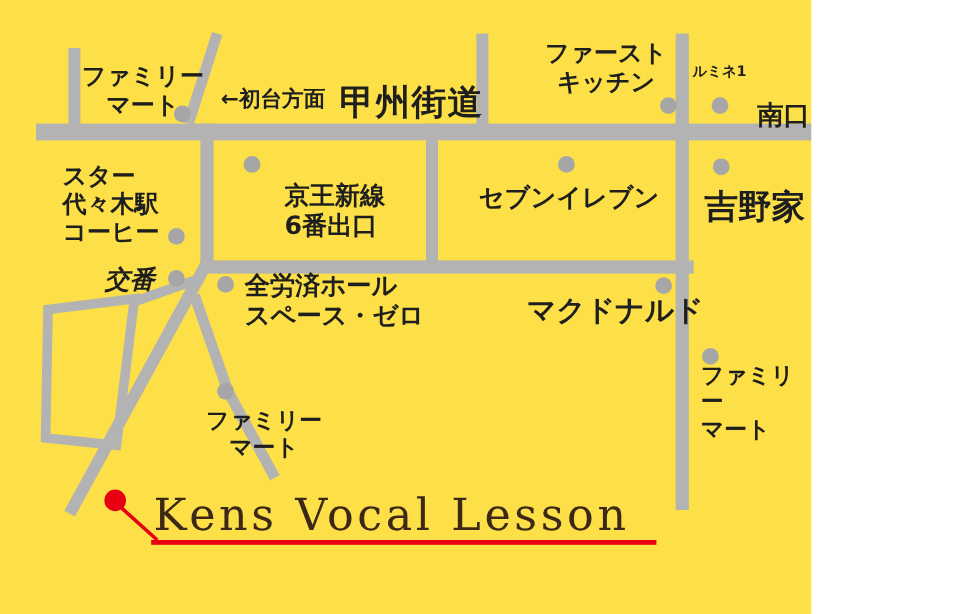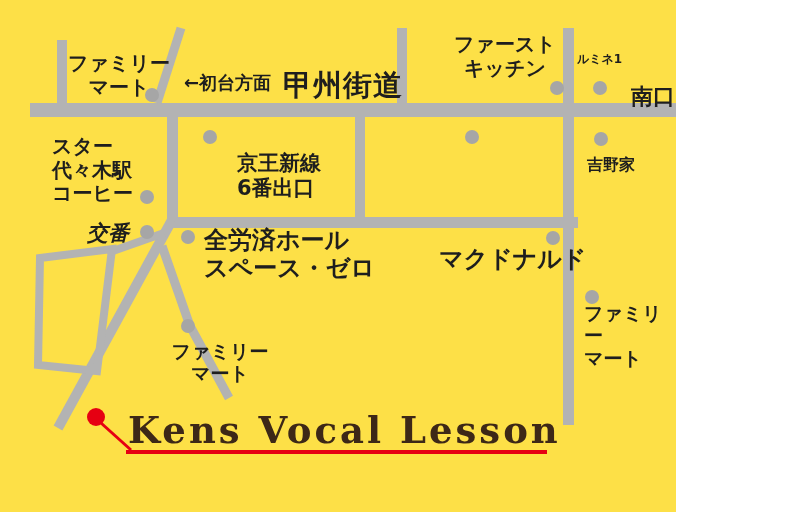--- a/index.html
+++ b/index.html
@@ -27,21 +27,21 @@
     text-indent:0;
   }
   .railway {
     position:absolute; left:712px; top:307px; width:14px; height:173px;
     background:repeating-linear-gradient(180deg,#151515 0 13px,#ffffff 13px 26px);
     border:2px solid #151515;
   }
   .title {
     position:absolute; left:128px; top:408px;
     font-family:"DejaVu Serif","Liberation Serif",serif;
-    font-weight:bold; font-size:37px; letter-spacing:3px;
+    font-weight:normal; font-size:37px; letter-spacing:3px;
     color:#3d2817; white-space:nowrap;
   }
   .underline {
     position:absolute; left:126px; top:450px; width:421px; height:4px;
     background:#e60012;
   }
 </style>
 </head>
 <body>
 
@@ -88,23 +88,24 @@
   <div class="lbl" style="left:184px; top:72px;  font-size:18px;">←初台方面</div>
   <div class="lbl center" style="left:452px; top:33px;  width:106px; font-size:20px;">ファースト
 キッチン</div>
   <div class="lbl" style="left:577px; top:52px;  font-size:12px;">ルミネ1</div>
   <div class="lbl" style="left:631px; top:84px;  font-size:22px;">南口</div>
   <div class="lbl" style="left:52px;  top:135px; font-size:20px;">スター
 代々木駅
 コーヒー</div>
   <div class="lbl" style="left:196px; top:151px; font-size:21px;margin-left:41px;">京王新線
 6番出口</div>
-  <div class="lbl" style="left:587px; top:156px; font-size:16px;">吉野家</div>
+  <div class="lbl" style="left:399px; top:153px; font-size:21px;">セブンイレブン</div>
+  <div class="lbl" style="left:587px; top:156px; font-size:28px;">吉野家</div>
   <div class="lbl" style="left:87px;  top:221px; font-size:21px;font-style:italic;">交番</div>
-  <div class="lbl" style="left:204px; top:226px; font-size:24px;font-family:Liberation Serif, serif;">全労済ホール
+  <div class="lbl" style="left:204px; top:226px; font-size:21px;font-family:Liberation Serif, serif;">全労済ホール
 スペース・ゼロ</div>
   <div class="lbl" style="left:439px; top:245px; font-size:24px;">マクドナルド</div>
   <div class="lbl" style="left:584px; top:302px; font-size:19px;">ファミリー
 マート</div>
   <div class="lbl center" style="left:170px; top:340px; width:100px; font-size:19px;">ファミリー
 マート</div>
 
   <div class="station">
     <div class="station-text">新宿駅</div>
   </div>

